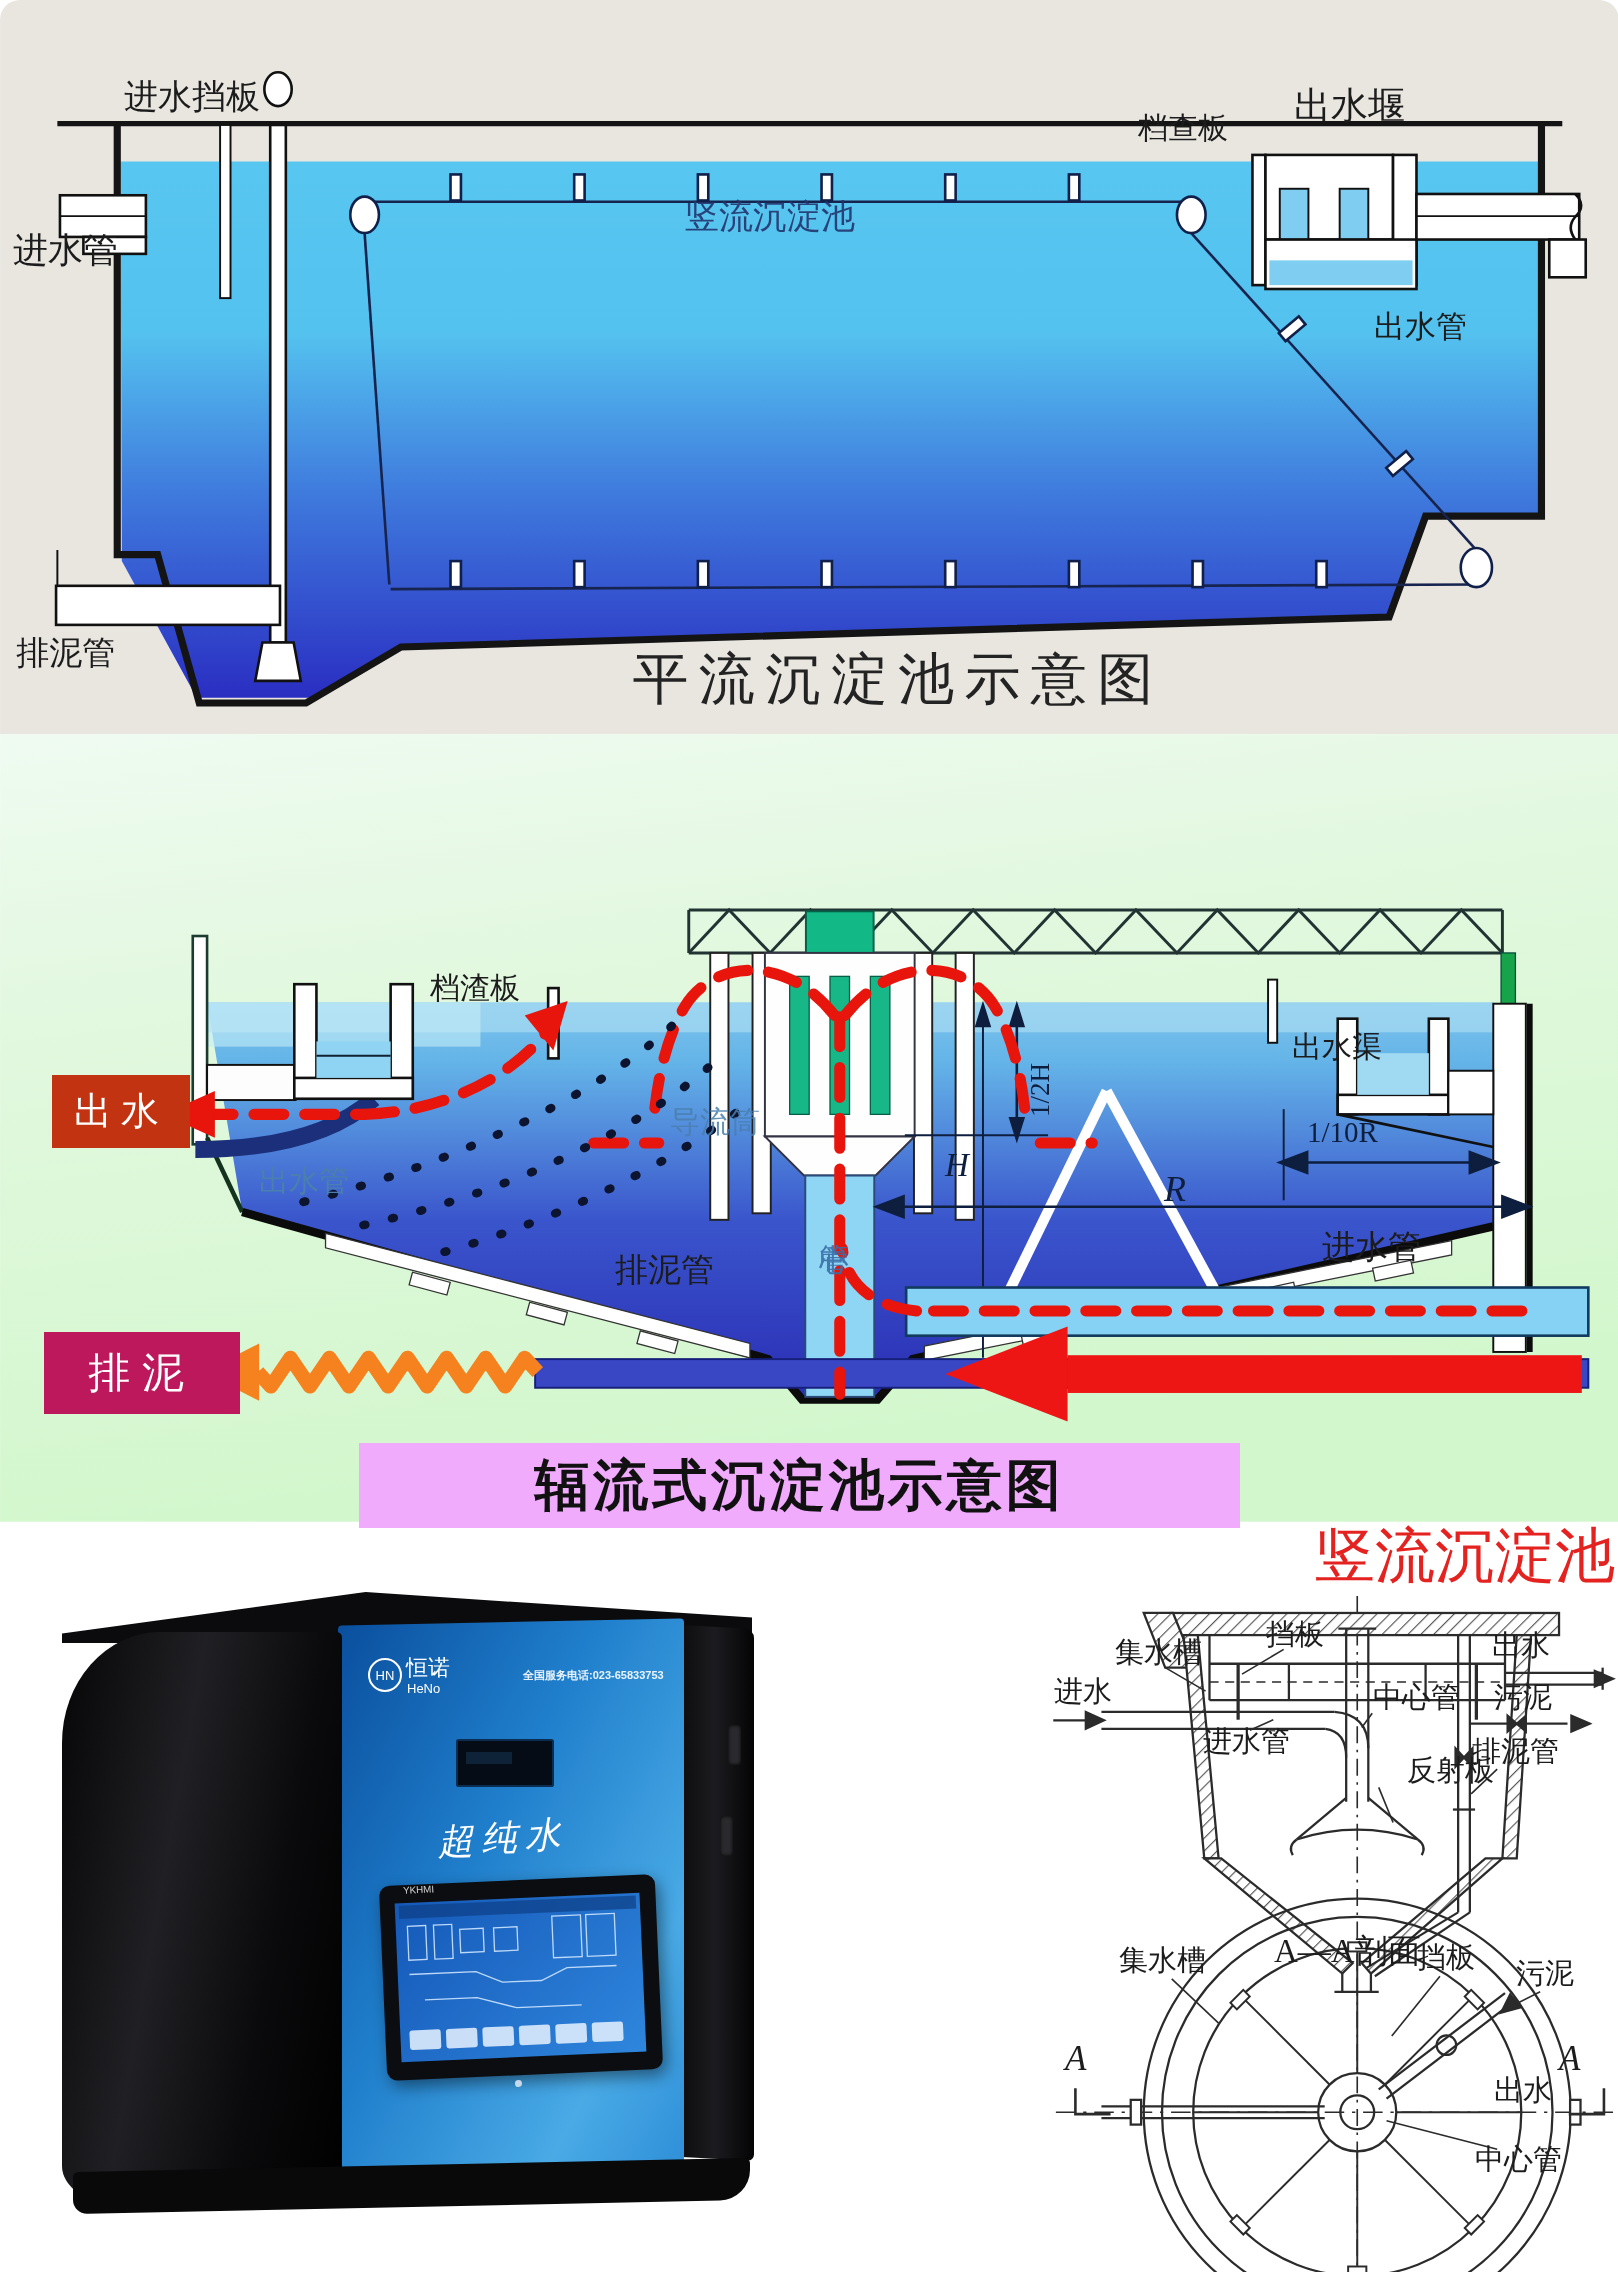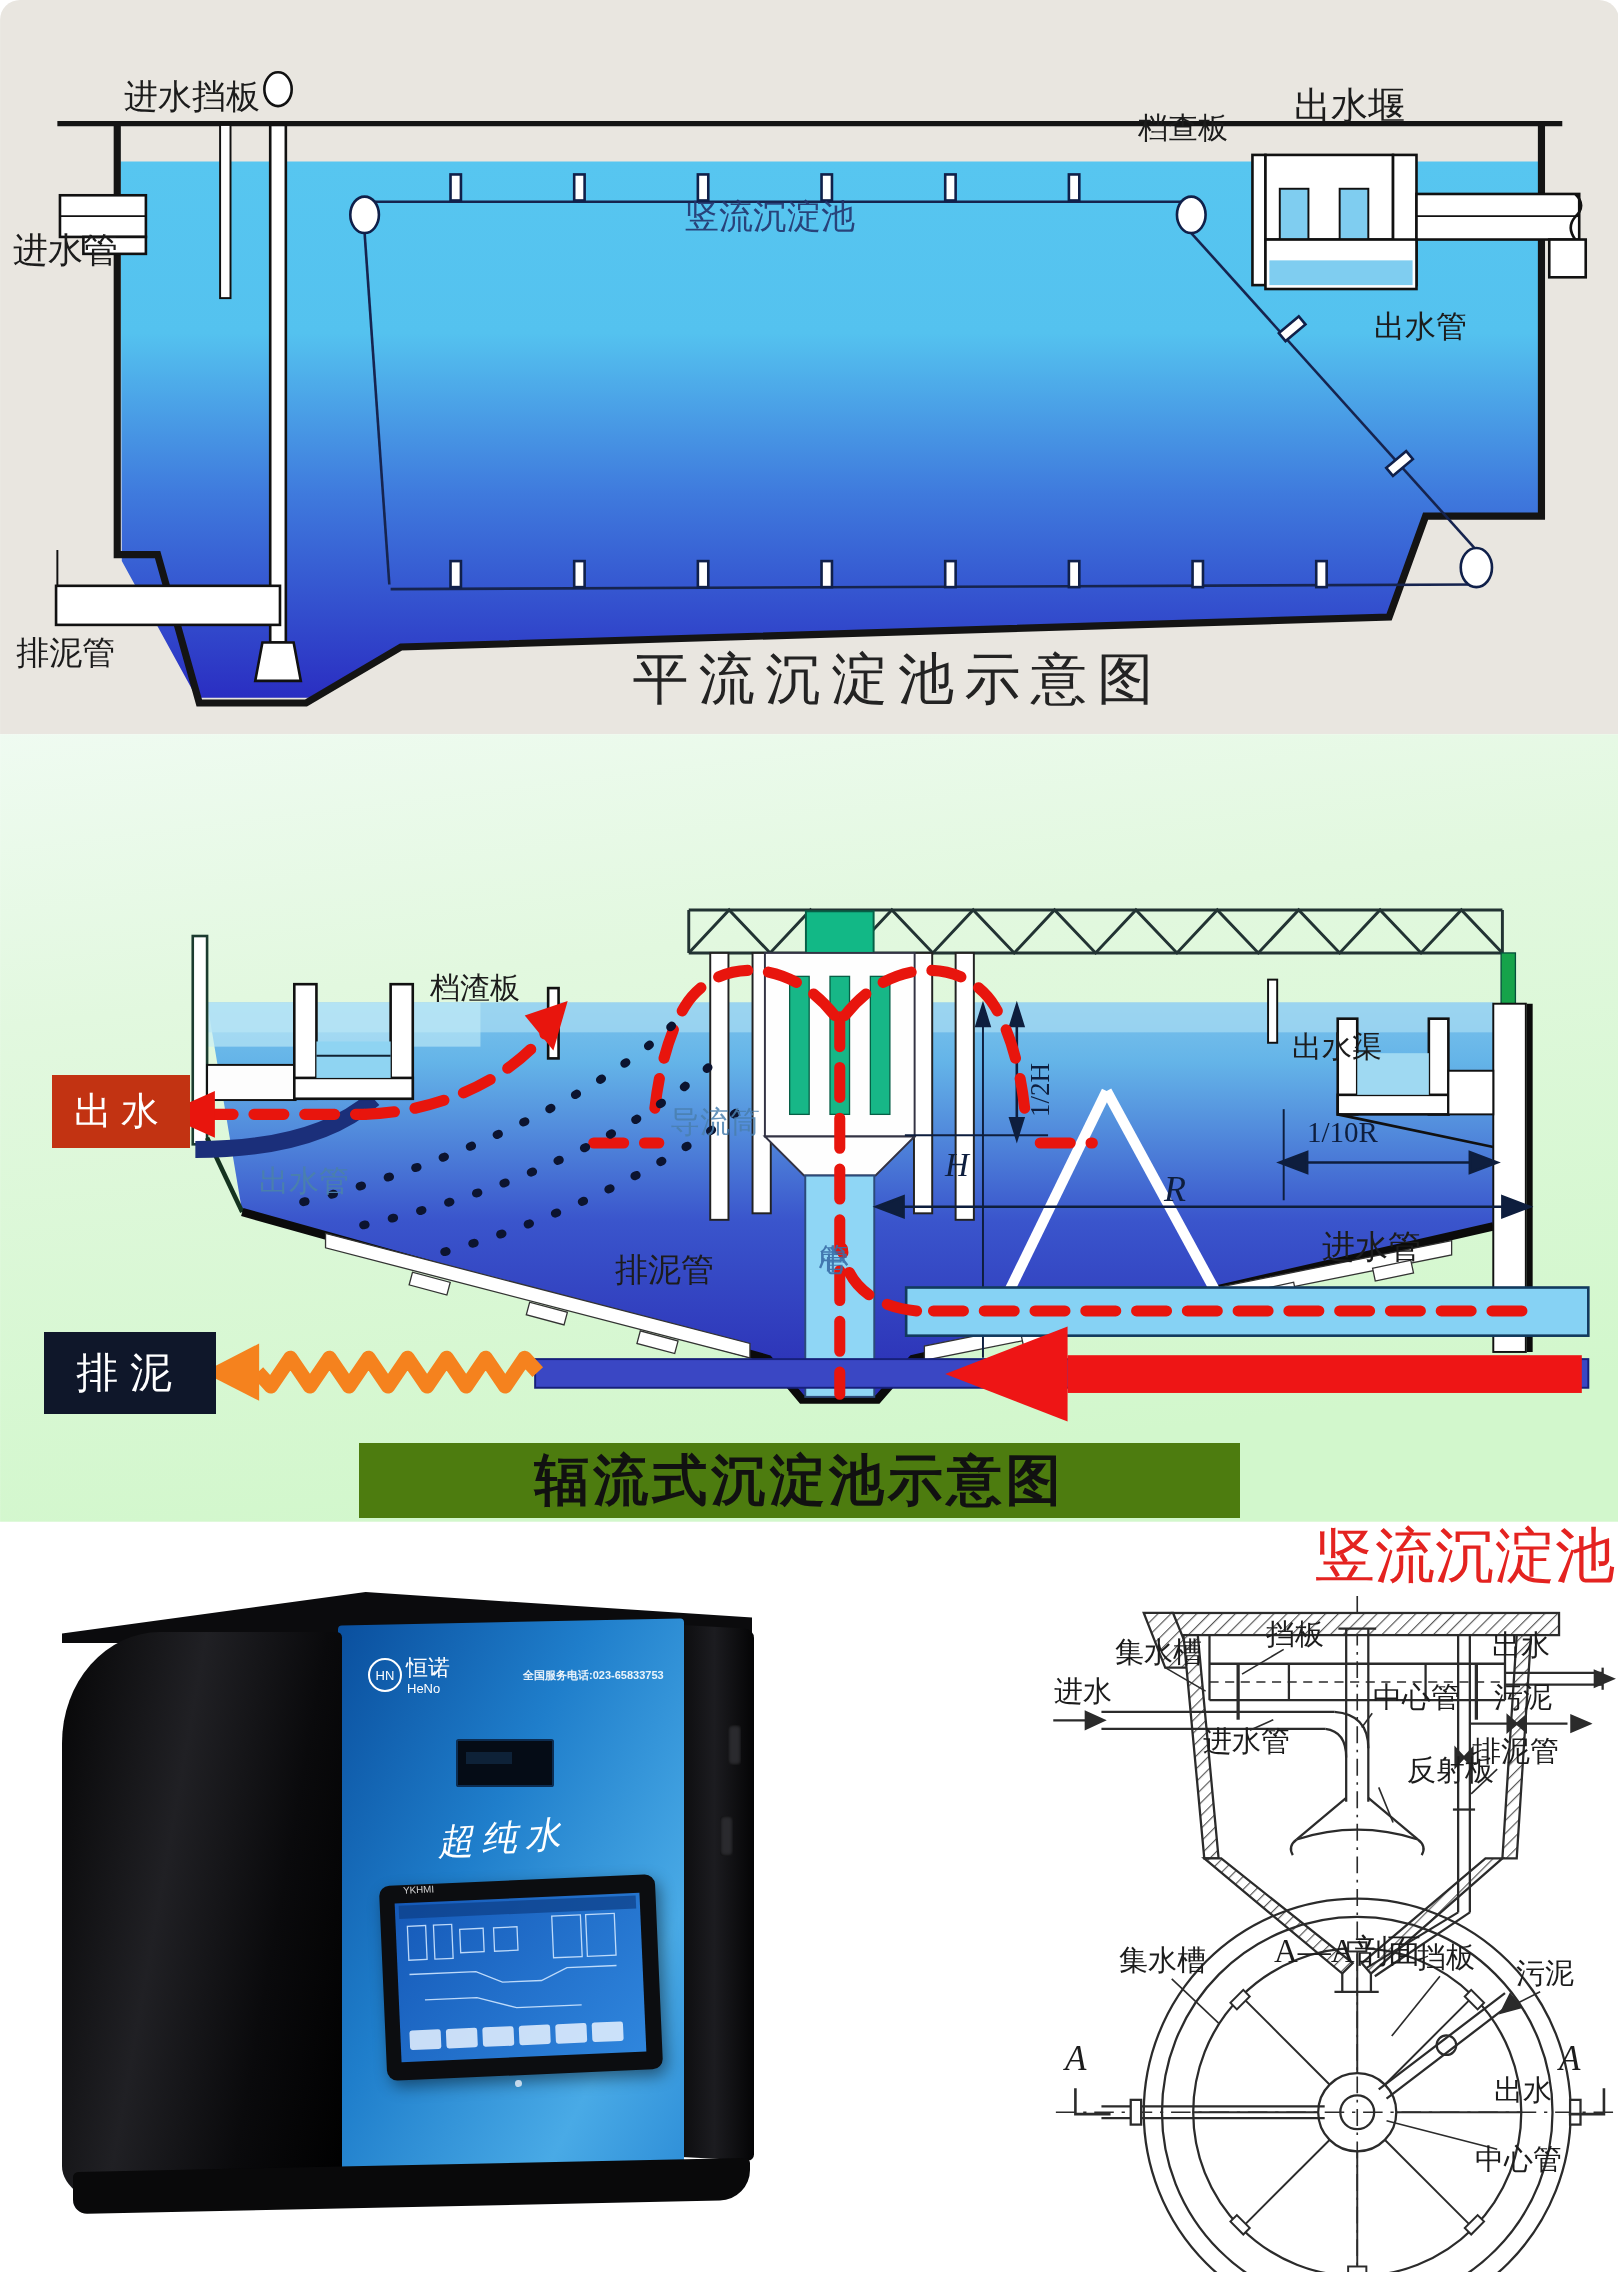--- a/index.html
+++ b/index.html
@@ -373,26 +373,26 @@
   <span class="lb whitetx" style="position:static;font-size:38px;letter-spacing:9px;">出水</span>
 </div>
 <div class="lb softblue" style="left:259px;top:1165px;font-size:30px;">出水管</div>
 <div class="lb softblue" style="left:670px;top:1106px;font-size:30px;opacity:.85;">导流筒</div>
 <div class="lb vert" style="left:819px;top:1221px;font-size:29px;color:#3a6ea8;opacity:.9;">中心管</div>
 <div class="lb" style="left:1292px;top:991px;font-size:30px;margin-top:40px;">出水渠</div>
 <div class="lb rot90" style="left:1026px;top:1117px;font-size:27px;color:#0e1e3e;">1/2H</div>
 <div class="lb ital" style="left:945px;top:1148px;font-size:33px;color:#0e1e3e;">H</div>
 <div class="lb ital" style="left:1164px;top:1171px;font-size:36px;color:#0e1e3e;">R</div>
 <div class="lb" style="left:1307px;top:1117px;font-size:29px;color:#0e1e3e;">1/10R</div>
-<div class="box" style="left:44px;top:1332px;width:172px;height:82px;background:#0f172a;text-align:center;">
+<div class="box" style="left:44px;top:1332px;width:196px;height:82px;background:#be185d;text-align:center;">
   <span class="lb whitetx" style="position:static;font-size:42px;letter-spacing:11.7px;">排泥</span>
 </div>
 <div class="lb" style="left:615px;top:1253px;font-size:33px;">排泥管</div>
 <div class="lb" style="left:1322px;top:1230px;font-size:33px;">进水管</div>
-<div class="box" style="left:359px;top:1443px;width:881px;height:75px;background:#4d7c0f;">
+<div class="box" style="left:359px;top:1443px;width:881px;height:85px;background:#f0abfc;">
   <span class="lb" style="position:static;font-size:55px;font-weight:bold;letter-spacing:3.9px;color:#111;">辐流式沉淀池示意图</span>
 </div>
 
 <div class="m-part m-topface"></div>
 <div class="m-part m-right"></div>
 <div class="m-part m-front"></div>
 <div class="m-part m-left"></div>
 <div class="m-part m-bottom"></div>
 <div class="m-part m-handle" style="left:728px;top:1725px;"></div>
 <div class="m-part m-handle" style="left:720px;top:1816px;"></div>

